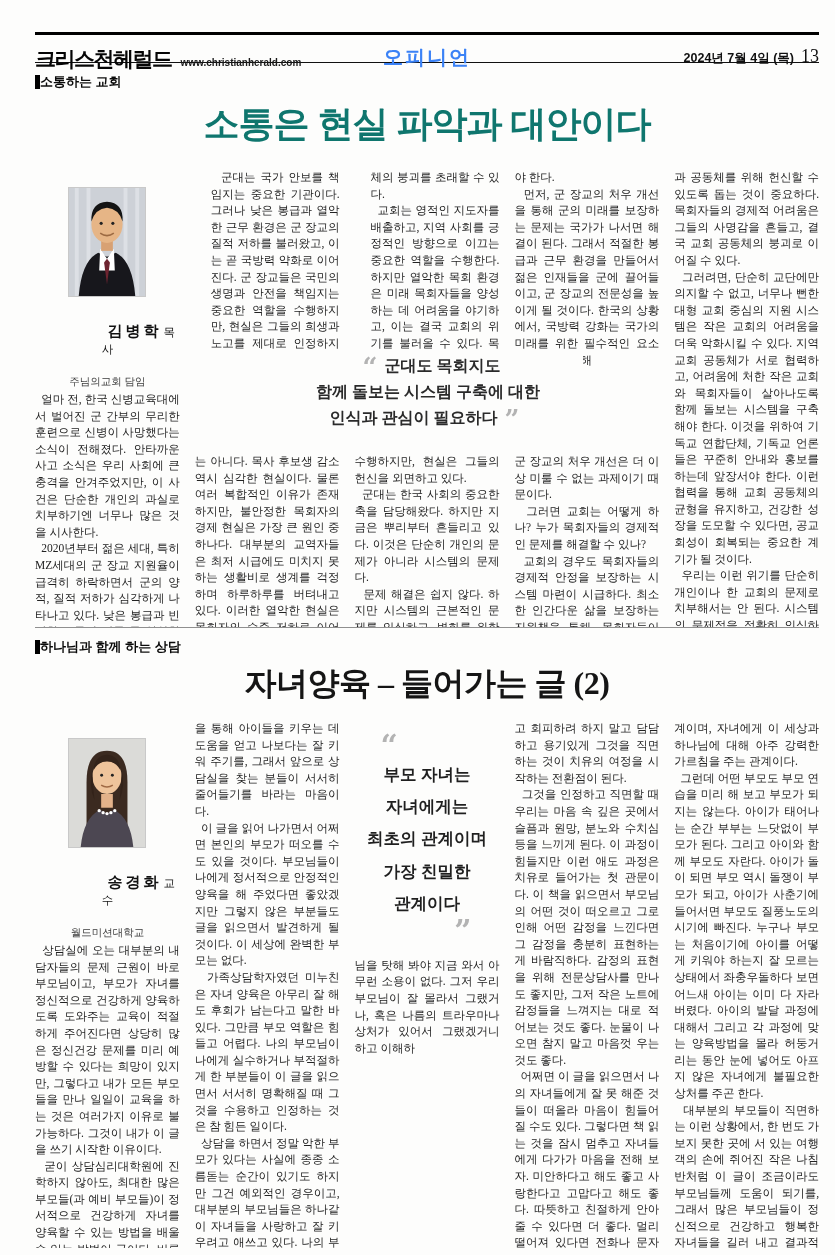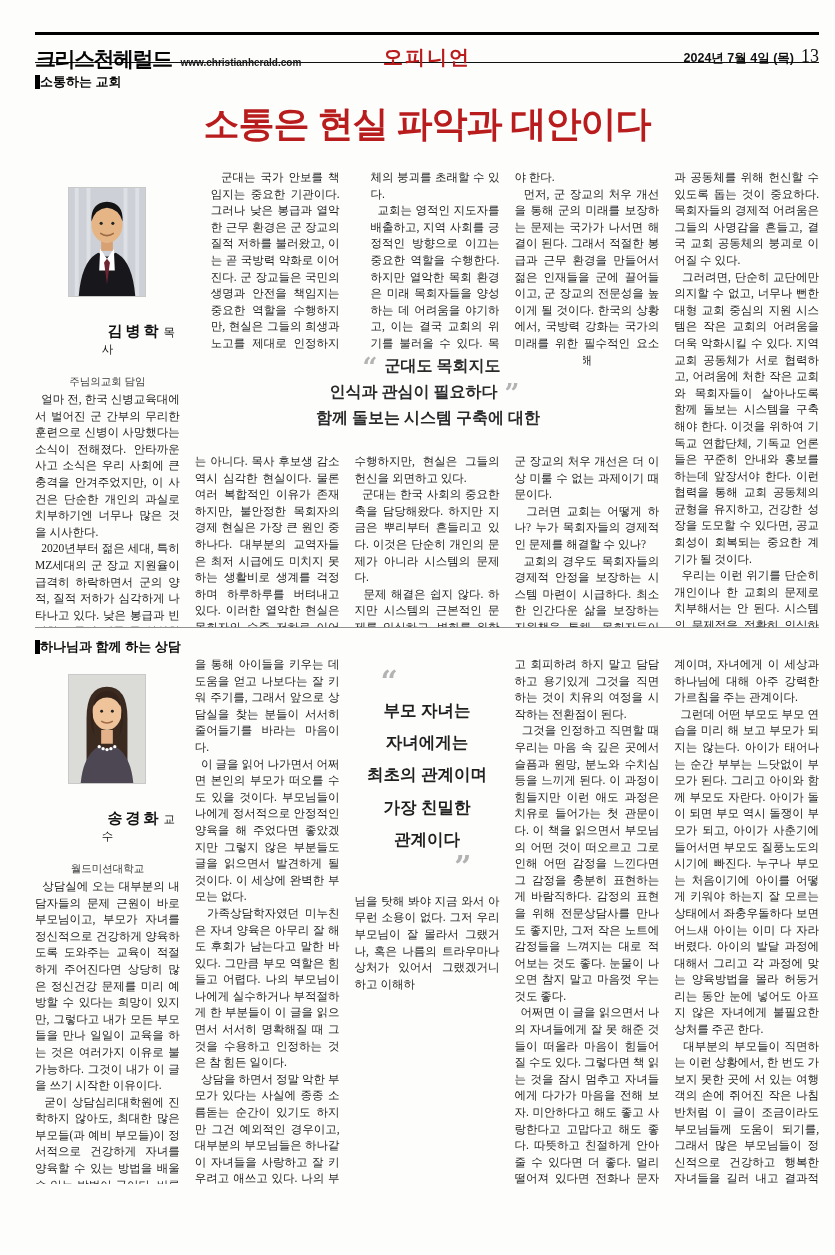--- a/index.html
+++ b/index.html
@@ -8,30 +8,30 @@
     font-family:"Liberation Serif","DejaVu Serif",serif;color:#1d1d1d;
   }
   .sheet{position:absolute;left:35px;top:0;width:784px;}
   
   .masthead{margin-top:32px;border-top:3.5px solid #000;border-bottom:1.5px solid #111;
     padding:0 2px;position:relative;height:27px;}
   .mast-left{position:absolute;left:0;top:10px;display:flex;align-items:baseline;}
   .logo{font-family:"Liberation Sans","DejaVu Sans",sans-serif;font-weight:900;font-size:21px;letter-spacing:-1.5px;color:#050505;}
   .website{font-family:"Liberation Sans","DejaVu Sans",sans-serif;font-weight:700;font-size:10px;margin-left:9px;color:#1a1a1a;}
   .section-title{position:absolute;left:50%;top:9px;transform:translateX(-50%);
-    font-family:"Liberation Sans","DejaVu Sans",sans-serif;font-weight:900;font-size:20px;letter-spacing:2px;color:#b91c1c;}
+    font-family:"Liberation Sans","DejaVu Sans",sans-serif;font-weight:900;font-size:20px;letter-spacing:2px;color:#3b82f6;}
   .dateline{position:absolute;right:0;top:11px;font-family:"Liberation Sans","DejaVu Sans",sans-serif;
     font-weight:700;font-size:12.5px;color:#111;display:flex;align-items:baseline;}
   .page-num{font-family:"Liberation Serif","DejaVu Serif",serif;font-weight:400;font-size:18px;margin-left:7px;}
   
   .kicker{margin:10px 0 0;display:flex;align-items:center;
     font-family:"Liberation Sans","DejaVu Sans",sans-serif;font-weight:700;font-size:13px;color:#0a0a0a;}
   .kicker-bar{width:5px;height:14px;background:#000;flex:0 0 auto;}
   .headline1{text-align:center;font-family:"Liberation Sans","DejaVu Sans",sans-serif;
-    font-weight:800;font-size:36px;letter-spacing:-1px;margin:9px 0 20px;color:#b91c1c;}
+    font-weight:800;font-size:36px;letter-spacing:-1px;margin:9px 0 20px;color:#0f766e;}
   .headline2{text-align:center;font-family:"Liberation Serif","DejaVu Serif",serif;
     font-weight:700;font-size:32px;letter-spacing:-0.5px;margin:6px 0 14px;color:#151515;}
   .divider{border:none;border-top:1px solid #8f8f8f;margin:0;}
   
   .cols{display:grid;grid-template-columns:repeat(5,1fr);column-gap:15px;
     text-align:justify;font-size:11.5px;line-height:16.6px;position:relative;color:#222;}
   .cols p{margin:0;white-space:pre-wrap;word-break:break-all;}
   .a1-cols{height:458px;overflow:hidden;}
   .a2-cols{height:528px;overflow:hidden;}
   .blk-top2{height:182px;overflow:hidden;margin-left:16px;}
@@ -152,35 +152,36 @@
             <p>과 공동체를 위해 헌신할 수 있도록 돕는 것이 중요하다. 목회자들의 경제적 어려움은 그들의 사명감을 흔들고, 결국 교회 공동체의 붕괴로 이어질 수 있다.</p>
             <p>  그러려면, 단순히 교단에만 의지할 수 없고, 너무나 뻔한 대형 교회 중심의 지원 시스템은 작은 교회의 어려움을 더욱 악화시킬 수 있다. 지역 교회 공동체가 서로 협력하고, 어려움에 처한 작은 교회와 목회자들이 살아나도록 함께 돌보는 시스템을 구축해야 한다. 이것을 위하여 기독교 연합단체, 기독교 언론들은 꾸준히 안내와 홍보를 하는데 앞장서야 한다. 이런 협력을 통해 교회 공동체의 균형을 유지하고, 건강한 성장을 도모할 수 있다면, 공교회성이 회복되는 중요한 계기가 될 것이다.</p>
             <p>  우리는 이런 위기를 단순히 개인이나 한 교회의 문제로 치부해서는 안 된다. 시스템의 문제점을 정확히 인식하고, 변화를 위한 노력을 기울여야 한다. 교회의 새로움은 교회의 미래를 위한 필수적인 과제다. 우리 모두의 노력과 관심이 필요한 시점이다.</p>
           </div>
       </div>
 
       <div class="q1">
         <div>
           <span class="qmark">“</span><span>군대도 목회지도</span>
         </div>
+        <div>함께 돌보는 시스템 구축에 대한</div>
         <div>
           <span>인식과 관심이 필요하다</span><span class="qmark">”</span>
         </div>
-        <div>함께 돌보는 시스템 구축에 대한</div>
       </div>
     </div>
   </div>
 
   <hr class="divider">
 
   <div>
     <div class="kicker">
       <span class="kicker-bar"></span>
       <span>하나님과 함께 하는 상담</span>
     </div>
+    <h1 class="headline2">자녀양육 – 들어가는 글 (2)</h1>
 
     <div class="cols a2-cols">
 
       <div>
         <span class="photo">
           <svg viewBox="0 0 78 110" preserveAspectRatio="none">
             <rect width="78" height="110" fill="#dbdbd8"></rect>
             <path d="M18 110 L18 44 Q18 12 39 12 Q60 12 60 44 L60 110 Z" fill="#3b2a20"></path>
             <path d="M12 110 Q15 80 32 72 L39 76 L46 72 Q63 80 66 110 Z" fill="#4c4752"></path>
             <rect x="33" y="56" width="12" height="14" fill="#e3b28a"></rect>

